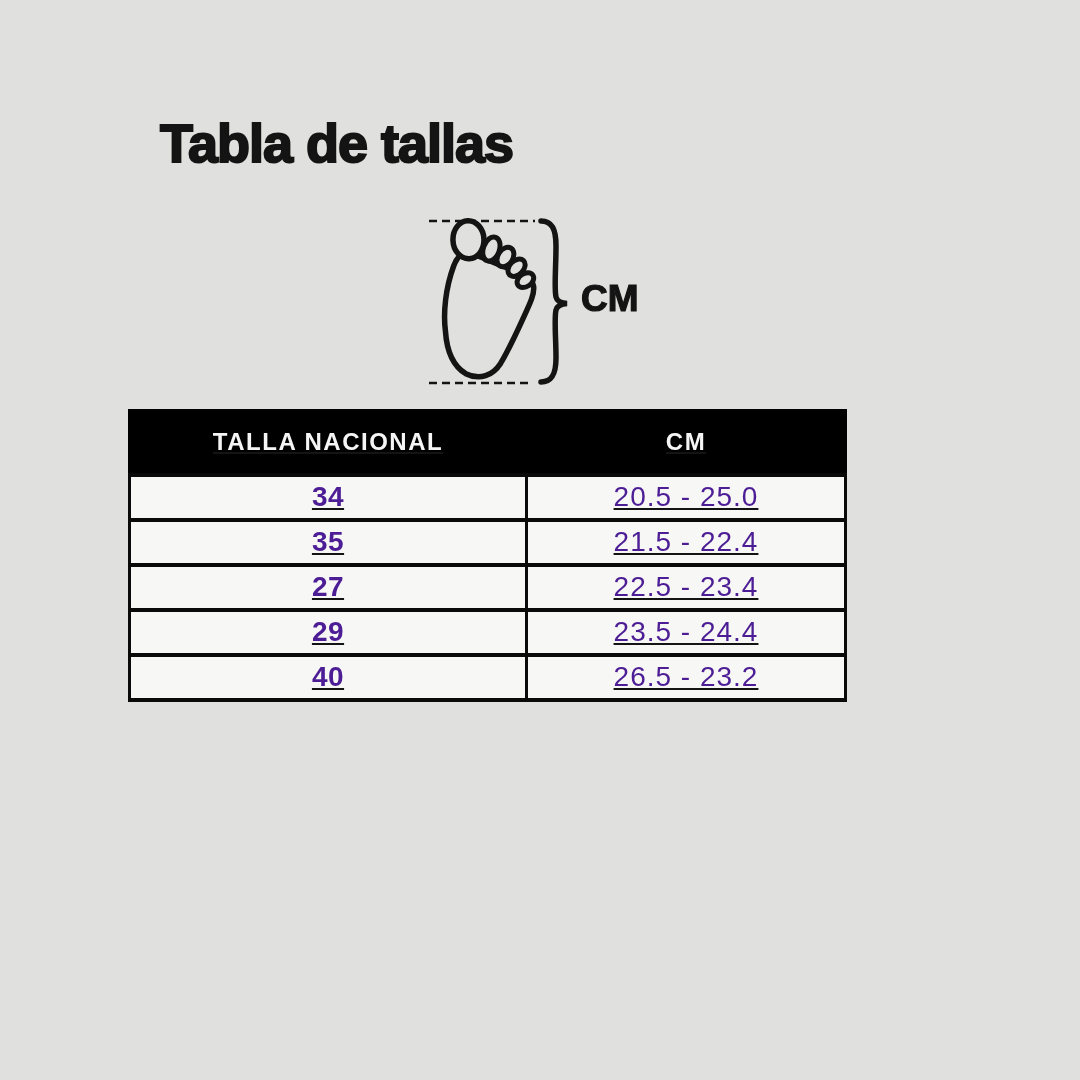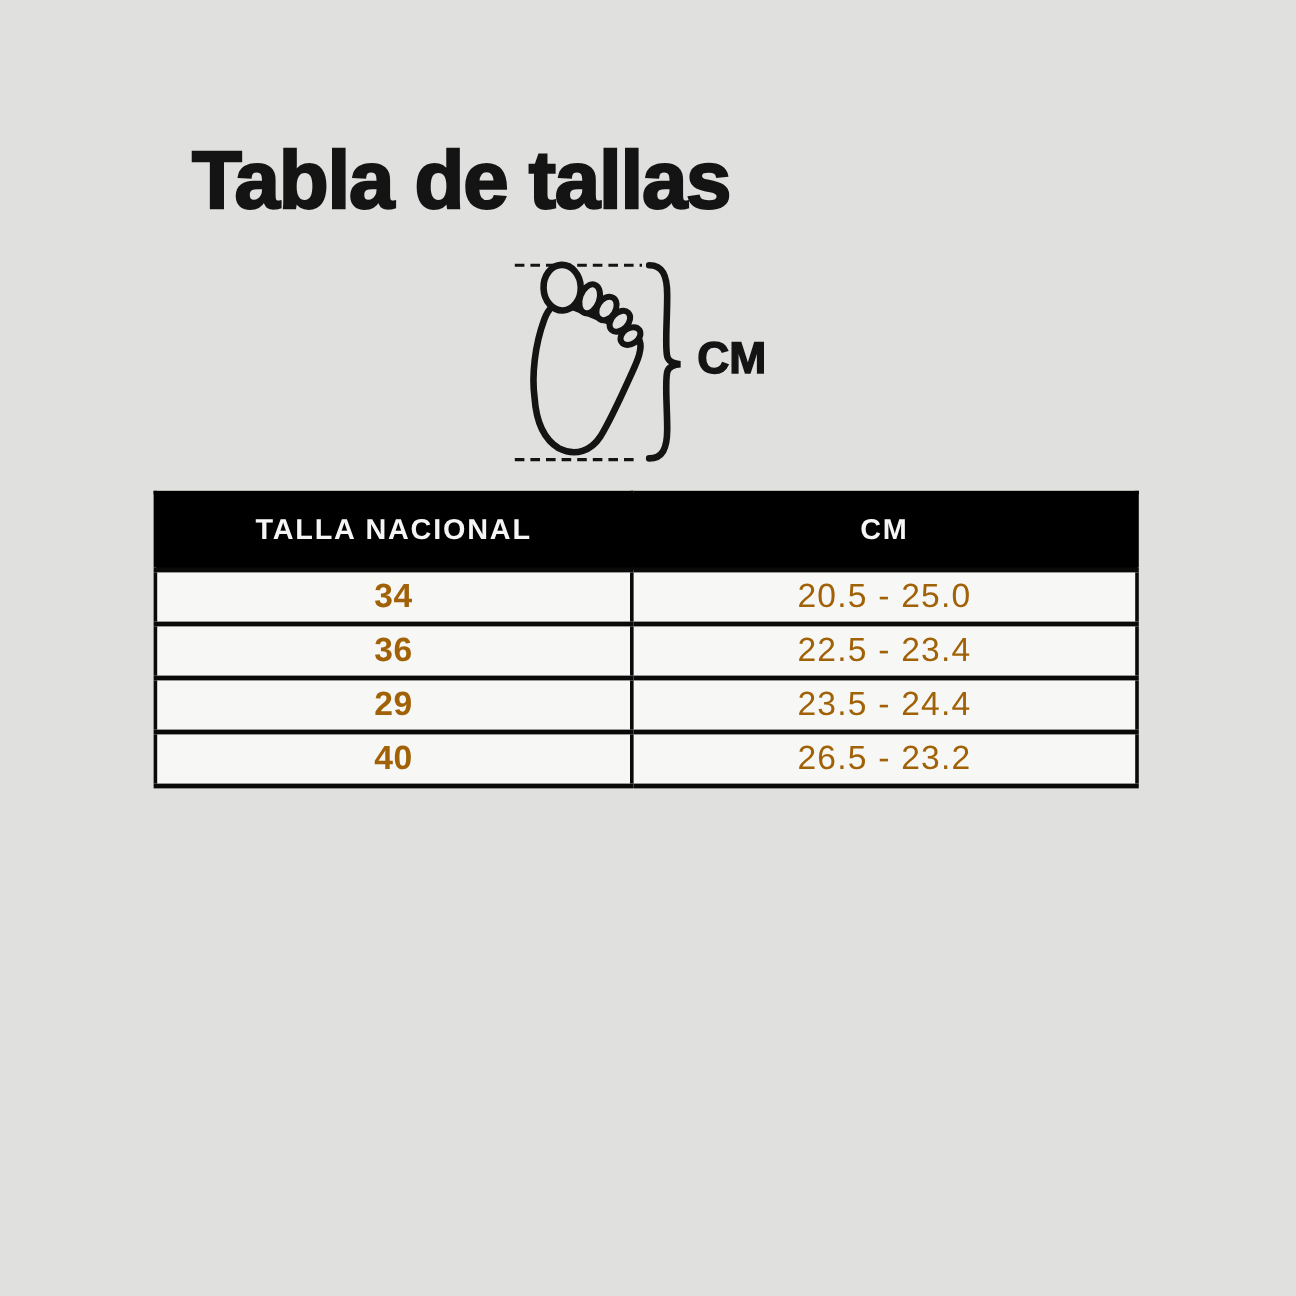--- a/index.html
+++ b/index.html
@@ -10,53 +10,54 @@
   html,body{width:1080px;height:1080px;}
   body{
     background:var(--bg);
     font-family:"Liberation Sans","DejaVu Sans",sans-serif;
     color:var(--ink);
     position:relative;
     overflow:hidden;
   }
   .title{
     position:absolute; left:160px; top:116px;
-    font-size:68px; font-weight:700; letter-spacing:-1px;
+    font-size:54px; font-weight:700; letter-spacing:-1px;
     line-height:1; color:var(--ink);
     -webkit-text-stroke:2px var(--ink);
   }
   .figure{
     position:absolute; left:428px; top:210px; width:260px; height:184px;
   }
   .figure svg{position:absolute;left:0;top:0;}
   .cm-label{
     position:absolute; left:153px; top:68px;
     font-size:37px; font-weight:700; letter-spacing:0;
     -webkit-text-stroke:1.2px var(--ink);
   }
   .size-table{
-    position:absolute; left:128px; top:409px; width:821px;
+    position:absolute; left:128px; top:409px; width:719px;
     border-collapse:collapse; table-layout:fixed;
     background:var(--cell-bg);
+    text-decoration:underline;
   }
   .size-table col.c1{width:397px;}
   .size-table th{
     background:var(--header-bg); color:var(--header-text);
     height:64px; font-size:24px; font-weight:700; letter-spacing:1.5px;
     text-align:center; vertical-align:middle;
     border:3px solid var(--header-bg);
   }
   .size-table td{
     height:45px; text-align:center; vertical-align:middle;
     background:var(--cell-bg);
     border-left:3px solid var(--border);
     border-right:3px solid var(--border);
     border-top:4px solid var(--border);
     border-bottom:4px solid var(--border);
-    font-size:28px; color:#a16207;margin-top:16px;
+    font-size:28px; color:#4c1d95;margin-top:16px;
   }
   .size-table td.talla{font-weight:700; letter-spacing:0.5px;}
   .size-table td.cm{font-weight:400; letter-spacing:1px;}
   .size-table{border:3px solid var(--border);}
 </style>
 </head>
 <body>
 
 <h1 class="title">Tabla de tallas</h1>
 
@@ -105,21 +106,25 @@
       <th>TALLA NACIONAL</th>
       <th>CM</th>
     </tr>
   </thead>
   <tbody>
     <tr>
       <td class="talla">34</td>
       <td class="cm">20.5 - 25.0</td>
     </tr>
     <tr>
-      <td class="talla">36</td>
+      <td class="talla">35</td>
+      <td class="cm">21.5 - 22.4</td>
+    </tr>
+    <tr>
+      <td class="talla">27</td>
       <td class="cm">22.5 - 23.4</td>
     </tr>
     <tr>
       <td class="talla">29</td>
       <td class="cm">23.5 - 24.4</td>
     </tr>
     <tr>
       <td class="talla">40</td>
       <td class="cm">26.5 - 23.2</td>
     </tr>

